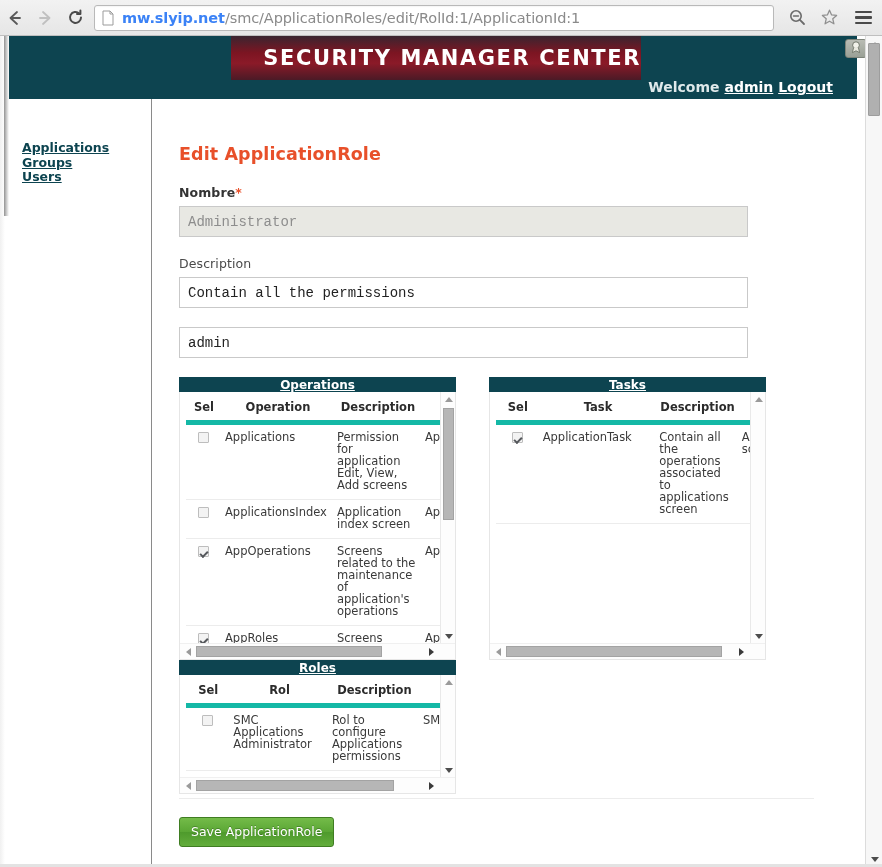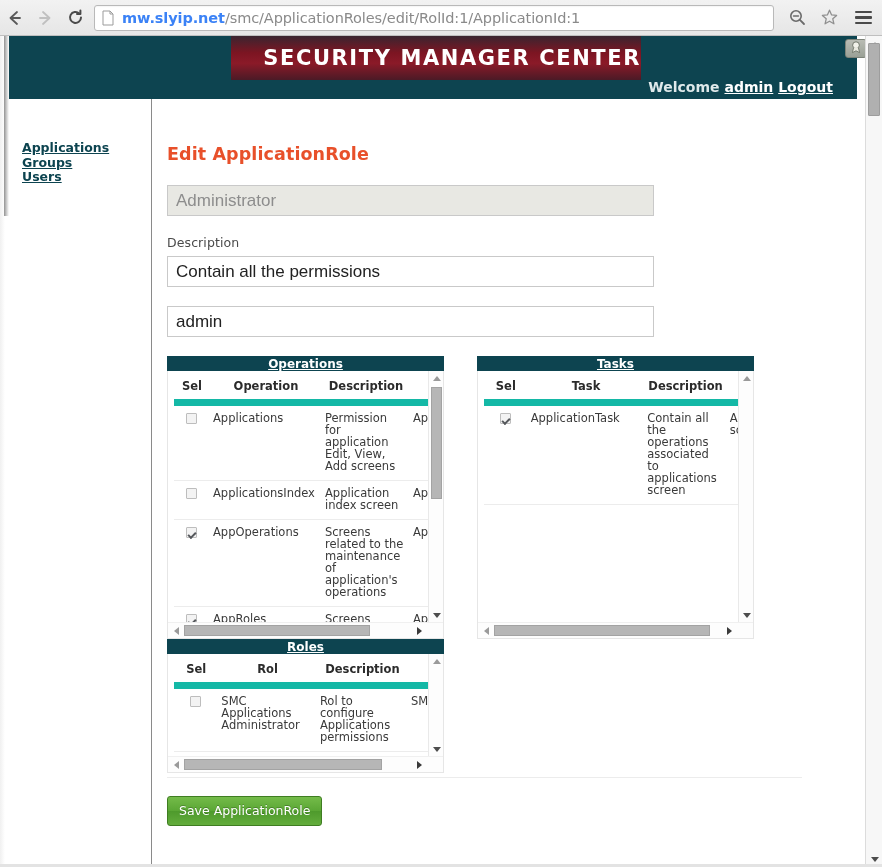--- a/index.html
+++ b/index.html
@@ -97,39 +97,39 @@
     border-right: 1px solid #8a8a8a;
     padding: 42px 0 0 13px;
   }
   .navlink {
     display: block; color: #0d4450; font-size: 12.5px; font-weight: bold;
     text-decoration: underline; line-height: 13.5px; margin-bottom: 1px;
     width: max-content;
   }
   .col-main {
     position: absolute; left: 153px; top: 63px; width: 704px; height: 768px;
-    background: #ffffff; padding: 45px 0 0 14px;
+    background: #ffffff; padding: 45px 0 0 26px;
   }
 
   .page-title {
     color: #e8502a; font-size: 17.5px; font-weight: bold; margin: 0 0 21px 0;
     letter-spacing: 0.1px;
   }
 
   .field { margin-bottom: 19px; }
   .field-label {
     font-size: 12.5px; color: #333; font-weight: bold; margin-bottom: 6px;
     display: block; letter-spacing: 0.1px;
   }
   .field-label.plain { font-weight: normal; color: #4a4a4a; }
   .req { color: #e8502a; font-weight: bold; }
   .field-input {
-    width: 487px; height: 31px; border: 1px solid #c9c9c9;
-    background: #ffffff; font-size: 17px; color: #222;
-    padding: 0 8px; font-family: Liberation Sans, sans-serif;
+    width: 569px; height: 31px; border: 1px solid #c9c9c9;
+    background: #ffffff; font-size: 14px; color: #222;
+    padding: 0 8px; font-family: Liberation Mono, monospace;
     outline: none; display: block;
   }
   .field-input.disabled { background: #e8e8e3; color: #8d8d8d; border-color: #c9c9c9; }
 
   
   .grids {
     position: relative; margin-top: 10px; width: 635px; padding-bottom: 4px;
     border: 1px solid #ececec; border-top: none; border-left: none; border-right: none;
   }
   .grid-row { display: flex; gap: 33px; }
@@ -147,21 +147,21 @@
     height: 268px;
   }
   .grid-body.short { height: 119px; }
   .grid-scroll {
     position: absolute; left: 0; top: 0; right: 15px; bottom: 16px;
     overflow: hidden; padding: 0 0 0 6px;
   }
   table.grid { border-collapse: collapse; width: 340px; table-layout: fixed; }
   table.grid th {
     font-size: 11.5px; font-weight: bold; color: #2b2b2b; text-align: center;
-    padding: 8px 3px 6px 3px; border-bottom: 7px solid #14b8a6; vertical-align: bottom; margin-left: 28px;
+    padding: 8px 3px 6px 3px; border-bottom: 5px solid #14b8a6; vertical-align: bottom; margin-left: 28px;
   }
   table.grid td {
     font-size: 11.5px; color: #3a3a3a; vertical-align: top;
     padding: 6px 4px 8px 3px; border-bottom: 1px solid #ececec;
     line-height: 12px; word-wrap: break-word;
   }
   table.grid td.sel, table.grid th.sel { text-align: center; width: 36px; }
   .cb {
     width: 11px; height: 11px; border: 1px solid #bdbdbd; background: #f3f3f3;
     display: inline-block; vertical-align: middle; position: relative; border-radius: 1px;
@@ -318,20 +318,21 @@
     <div class="col-left">
       <a class="navlink" href="#">Applications</a>
       <a class="navlink" href="#">Groups</a>
       <a class="navlink" href="#">Users</a>
     </div>
 
     <div class="col-main">
       <h1 class="page-title">Edit ApplicationRole</h1>
 
       <div class="field">
+        <label class="field-label"><span>Nombre</span><span class="req">*</span></label>
         <input class="field-input disabled" type="text" disabled="" value="Administrator" style="">
       </div>
 
       <div class="field">
         <label class="field-label plain">Description</label>
         <input class="field-input" type="text" value="Contain all the permissions" style="">
       </div>
 
       <div class="field">
         <input class="field-input" type="text" value="admin" style="">

